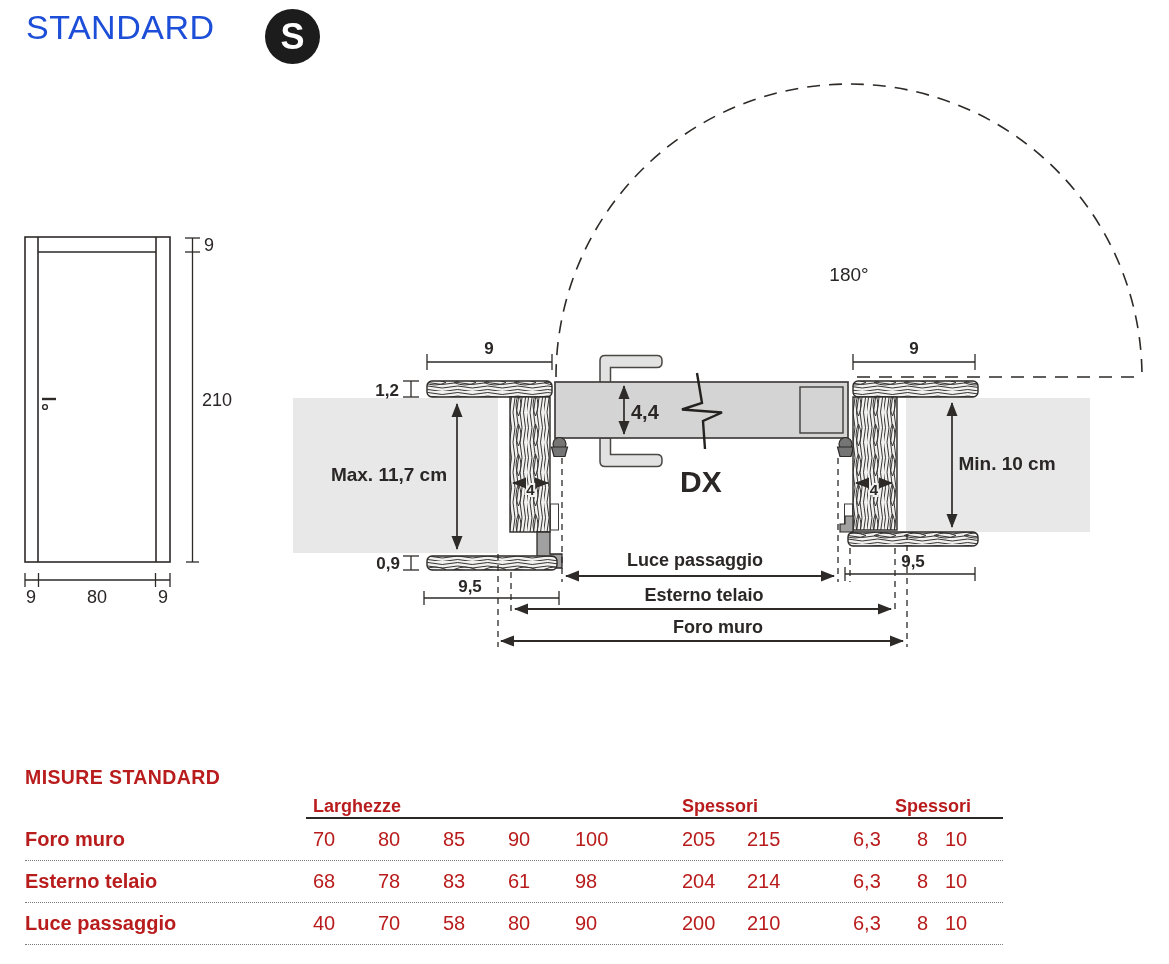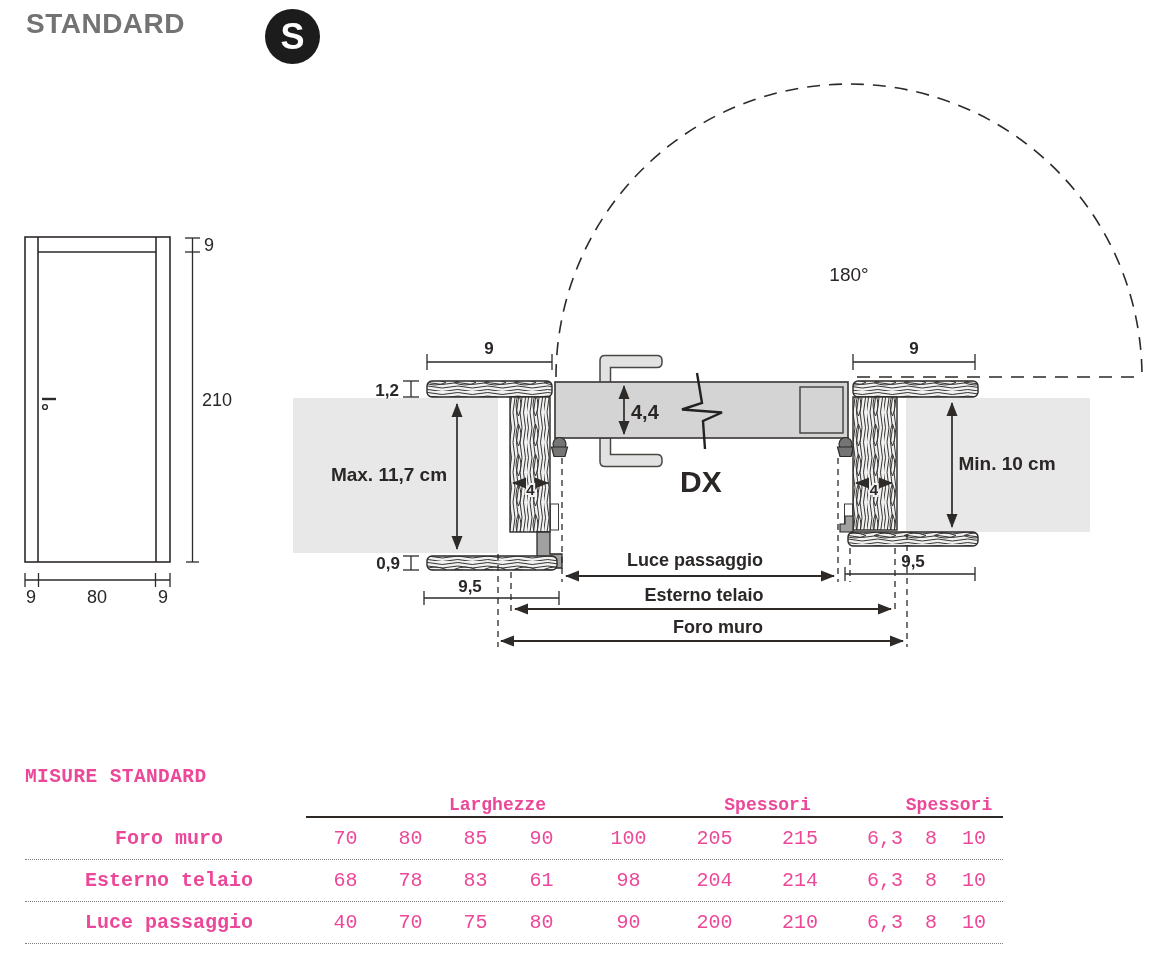--- a/index.html
+++ b/index.html
@@ -1,38 +1,38 @@
 <!DOCTYPE html>
 <html><head>
 <meta charset="utf-8">
 <style>
   html,body{margin:0;padding:0;background:#fff;}
   .page{position:relative;width:1169px;height:964px;background:#fff;overflow:hidden;
         font-family:"Liberation Sans",sans-serif;color:#2d2a28;}
   
-  .hdr-title{position:absolute;left:26px;top:8px;font-size:28px;font-weight:700;letter-spacing:.5px;color:#737373;}
+  .hdr-title{position:absolute;left:26px;top:8px;font-size:34px;font-weight:400;letter-spacing:.5px;color:#1d4ed8;}
   .hdr-badge{position:absolute;left:265px;top:9px;width:55px;height:55px;border-radius:50%;
              background:#1c1c1c;color:#fff;display:flex;align-items:center;justify-content:center;
              font-size:36px;font-weight:700;}
   .hdr-sub{position:absolute;left:26px;top:70px;font-size:37px;font-weight:700;color:#221f1e;}
   
   svg.diagram{position:absolute;left:0;top:0;}
   svg text{fill:#2a2726;}
   .dimtxt{font-size:17px;font-weight:700;}
   .dimsm{font-size:15px;font-weight:700;paint-order:stroke;stroke:#f1f1f1;stroke-width:4px;}
   .dimlg{font-size:20px;font-weight:700;}
   .reg{font-size:18px;font-weight:400;}
   .lbl{font-size:18px;font-weight:700;}
   .biglbl{font-size:19px;font-weight:700;}
   .dx{font-size:30px;font-weight:700;}
   .deg{font-size:19px;font-weight:400;}
   
-  .mtable{position:absolute;left:25px;top:766px;width:978px;color:#ec4899;font-family:Liberation Mono, monospace;}
+  .mtable{position:absolute;left:25px;top:766px;width:978px;color:#b91c1c;}
   .mt-title{font-size:19.5px;font-weight:700;letter-spacing:.4px;margin:0 0 4px 0;}
-  .trow{display:grid;grid-template-columns:288px 65px 65px 65px 67px 107px 65px 106px 64px 28px 58px;align-items:center;text-align:center;}
+  .trow{display:grid;grid-template-columns:288px 65px 65px 65px 67px 107px 65px 106px 64px 28px 58px;align-items:center;}
   .thead{height:26px;position:relative;}
   .thead::after{content:"";position:absolute;left:281px;right:0;bottom:0;height:2px;background:#2b2826;}
   .gh{font-size:18px;font-weight:700;}
   .sp-l{grid-column:2/7;}.sp-a{grid-column:7/9;}.sp-s{grid-column:9/12;margin-left:42px;}
   .tbody-row{height:41px;border-bottom:1.5px dotted #7d7a78;font-size:20px;}
   .tbody-row:first-of-type{height:43px;}
   .rowlab{font-weight:700;font-size:20px;}
 </style>
 </head>
 <body>
@@ -246,21 +246,21 @@
       <div>214</div>
       <div>6,3</div>
       <div>8</div>
       <div>10</div>
     </div>
 
     <div class="trow tbody-row">
       <div class="rowlab">Luce passaggio</div>
       <div>40</div>
       <div>70</div>
-      <div>75</div>
+      <div>58</div>
       <div>80</div>
       <div>90</div>
       <div>200</div>
       <div>210</div>
       <div>6,3</div>
       <div>8</div>
       <div>10</div>
     </div>
   </div>
 

